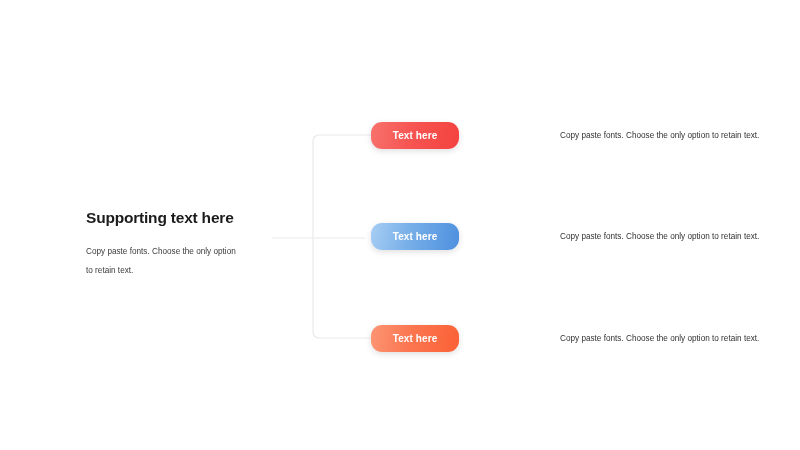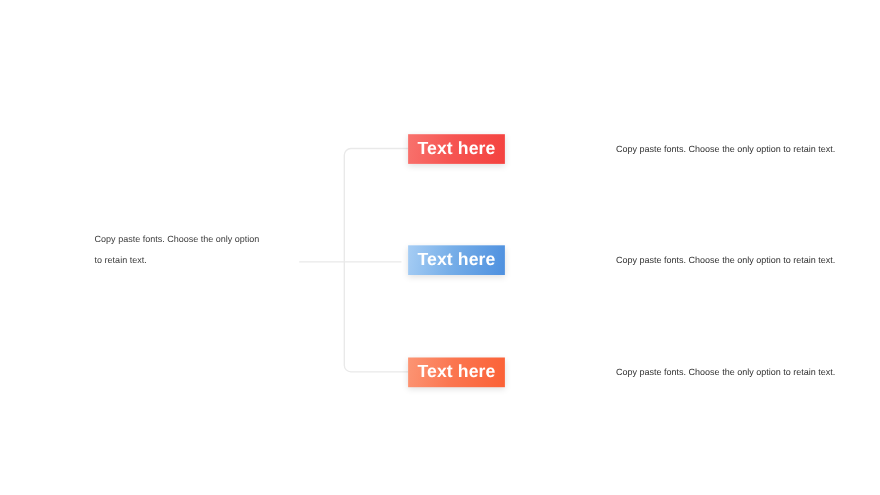--- a/index.html
+++ b/index.html
@@ -64,25 +64,25 @@
     display: flex;
     align-items: center;
   }
   .row-1 { top: 122px; }
   .row-2 { top: 223px; }
   .row-3 { top: 325px; }
 
   .pill {
     width: 88px;
     height: 27px;
-    border-radius: 0;
+    border-radius: 11px;
     display: flex;
     align-items: center;
     justify-content: center;
-    font-size: 16px;
+    font-size: 10px;
     font-weight: bold;
     color: #ffffff;
     letter-spacing: 0.1px;
     box-shadow: 0 2px 6px rgba(0,0,0,0.13);
     box-sizing: border-box;
     user-select: none;
   }
   .pill-red {
     background: linear-gradient(100deg, #f8726d 0%, #f65552 45%, #f4423f 100%);
   }
@@ -100,20 +100,21 @@
     white-space: nowrap;
     line-height: 12px;
   }
 </style>
 </head>
 <body>
 
 <div class="slide">
 
   <div class="left-block">
+    <div class="left-title">Supporting text here</div>
     <div class="left-desc">Copy paste  fonts. Choose the only option to retain text.</div>
   </div>
 
   <div class="connector">
     <svg width="120" height="245" viewBox="0 0 120 245" fill="none">
 
       <path d="M10 128 H51" stroke="#e9e9e9" stroke-width="1.2"></path>
 
       <path d="M109 25 H57 a6 6 0 0 0 -6 6 V222 a6 6 0 0 0 6 6 H109" stroke="#e9e9e9" stroke-width="1.2" fill="none" stroke-linecap="round"></path>
 

